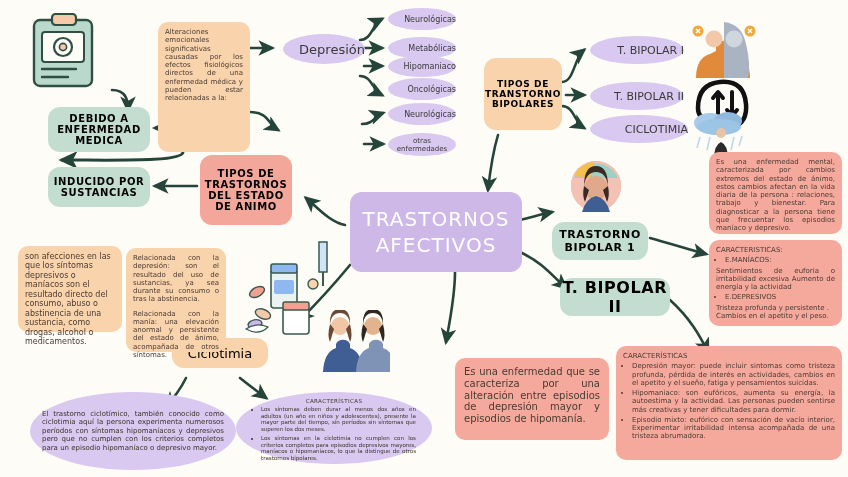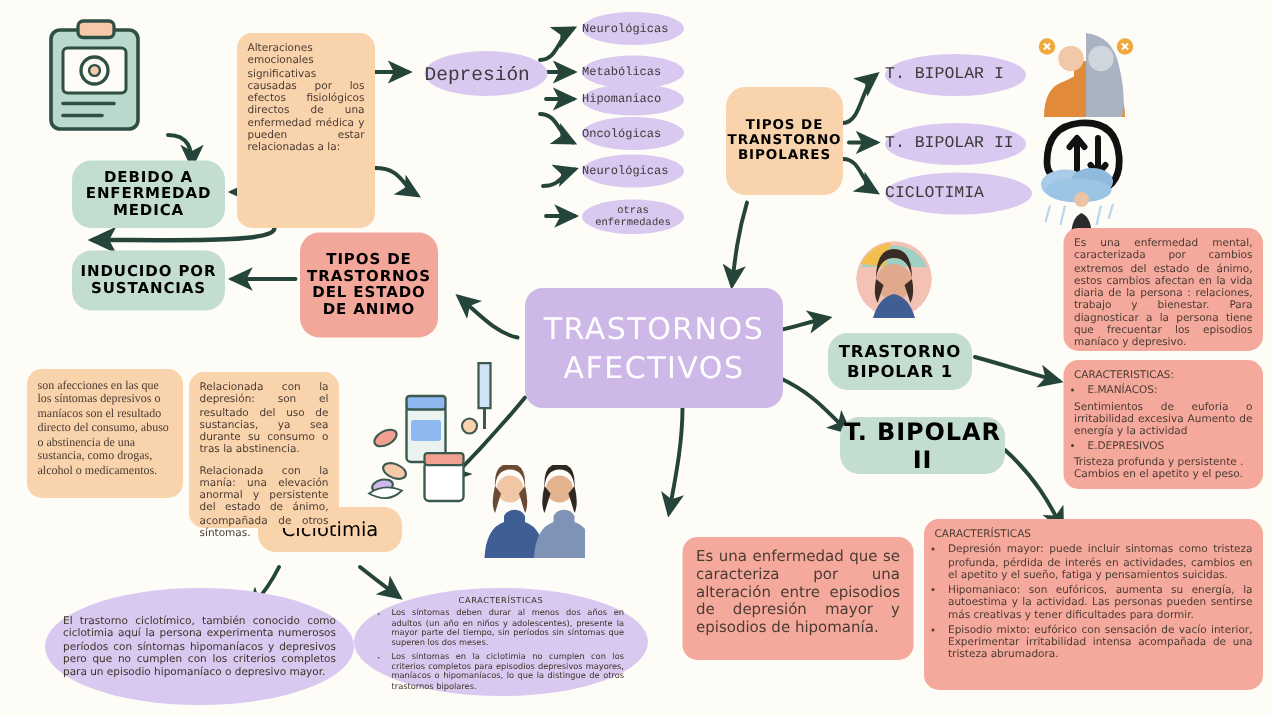--- a/index.html
+++ b/index.html
@@ -9,24 +9,23 @@
     font-family:"DejaVu Sans","Liberation Sans",sans-serif;
     overflow:hidden;
     position:relative;
   }
   #canvas{position:relative;width:848px;height:477px;}
   .node{position:absolute;box-sizing:border-box;}
 
   
   .pill{
     border-radius:50%/50%;
-    display:flex;align-items:center;justify-content:flex-start;
+    display:flex;align-items:center;justify-content:flex-end;
     text-align:center;
     color:#3a3a3a;
-    font-family:Liberation Mono, monospace;
   }
   .rounded{
     border-radius:12px;
     display:flex;align-items:center;justify-content:center;
     text-align:center;
   }
   .textbox{
     border-radius:10px;
     padding:6px 7px;
     box-sizing:border-box;
@@ -43,21 +42,21 @@
 
   
   .c-purple{background:#cdb8e8;}
   .c-mint{background:#c3ded1;}
   .c-peach{background:#f9d3ac;}
   .c-salmon{background:#f3a79a;}
   .c-pink{background:#f5a99c;}
   .c-lilac{background:#d9c8ef;}
 
   
-  .t-cap{font-weight:bold;letter-spacing:.6px;border-radius:13px;}
+  .t-cap{font-weight:bold;letter-spacing:.6px;}
   .fs7{font-size:7px;}
   .fs8{font-size:8px;}
   .fs9{font-size:9px;}
   .fs10{font-size:10px;}
   .fs11{font-size:11px;}
   .fs13{font-size:13px;}
   .fs16{font-size:16px;}
   .fs20{font-size:20px;}
 
   svg.arrows{position:absolute;left:0;top:0;width:848px;height:477px;pointer-events:none;}
@@ -287,21 +286,21 @@
   </div>
 
   <div class="node rounded c-mint fs16 t-cap" style="left:560px;top:278px;width:110px;height:38px;">
     <span>T. BIPOLAR II</span>
   </div>
 
   <div class="node rounded c-peach fs13" style="left:172px;top:338px;width:96px;height:30px;">
     <span>Ciclotimia</span>
   </div>
 
-  <div class="node textbox c-peach fs8" style="left:18px;top:246px;width:104px;height:86px;text-align:left;font-family:Liberation Serif, serif;">
+  <div class="node textbox c-peach fs8" style="left:18px;top:246px;width:104px;height:86px;text-align:left;">
     <span>son afecciones en las que los síntomas depresivos o maníacos son el resultado directo del consumo, abuso o abstinencia de una sustancia, como drogas, alcohol o medicamentos.</span>
   </div>
 
   <div class="node textbox c-peach fs7" style="left:126px;top:248px;width:100px;height:104px;">
     <div style="margin-bottom:6px;">Relacionada con la depresión: son el resultado del uso de sustancias, ya sea durante su consumo o tras la abstinencia.</div>
     <div>Relacionada con la manía: una elevación anormal y persistente del estado de ánimo, acompañada de otros síntomas.</div>
   </div>
 
   <div class="node textbox c-pink fs7" style="left:709px;top:152px;width:133px;height:82px;">
     <span>Es una enfermedad mental, caracterizada por cambios extremos del estado de ánimo, estos cambios afectan en la vida diaria de la persona : relaciones, trabajo y bienestar. Para diagnosticar a la persona tiene que frecuentar los episodios maníaco y depresivo.</span>

